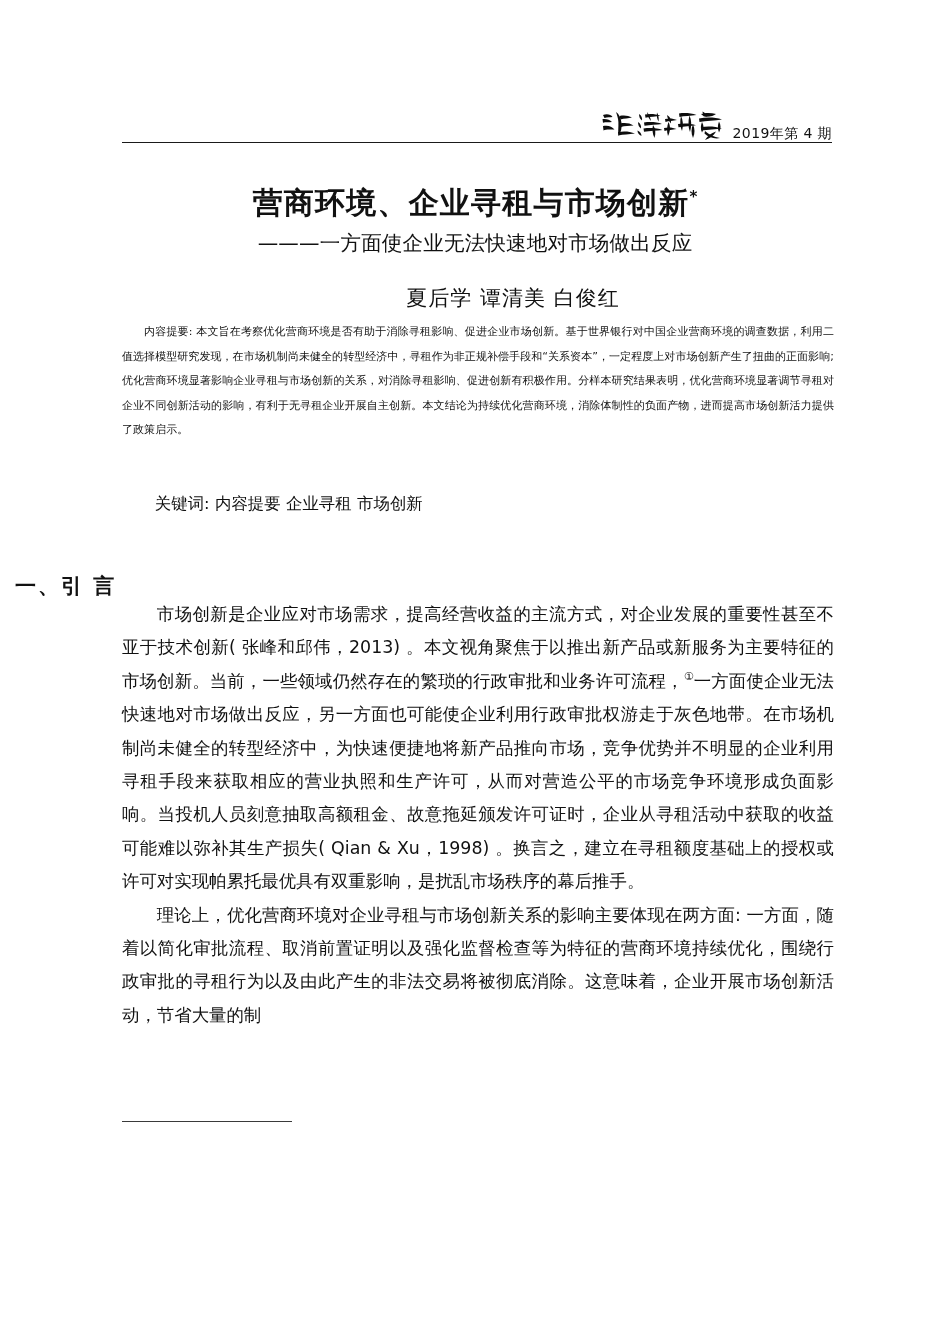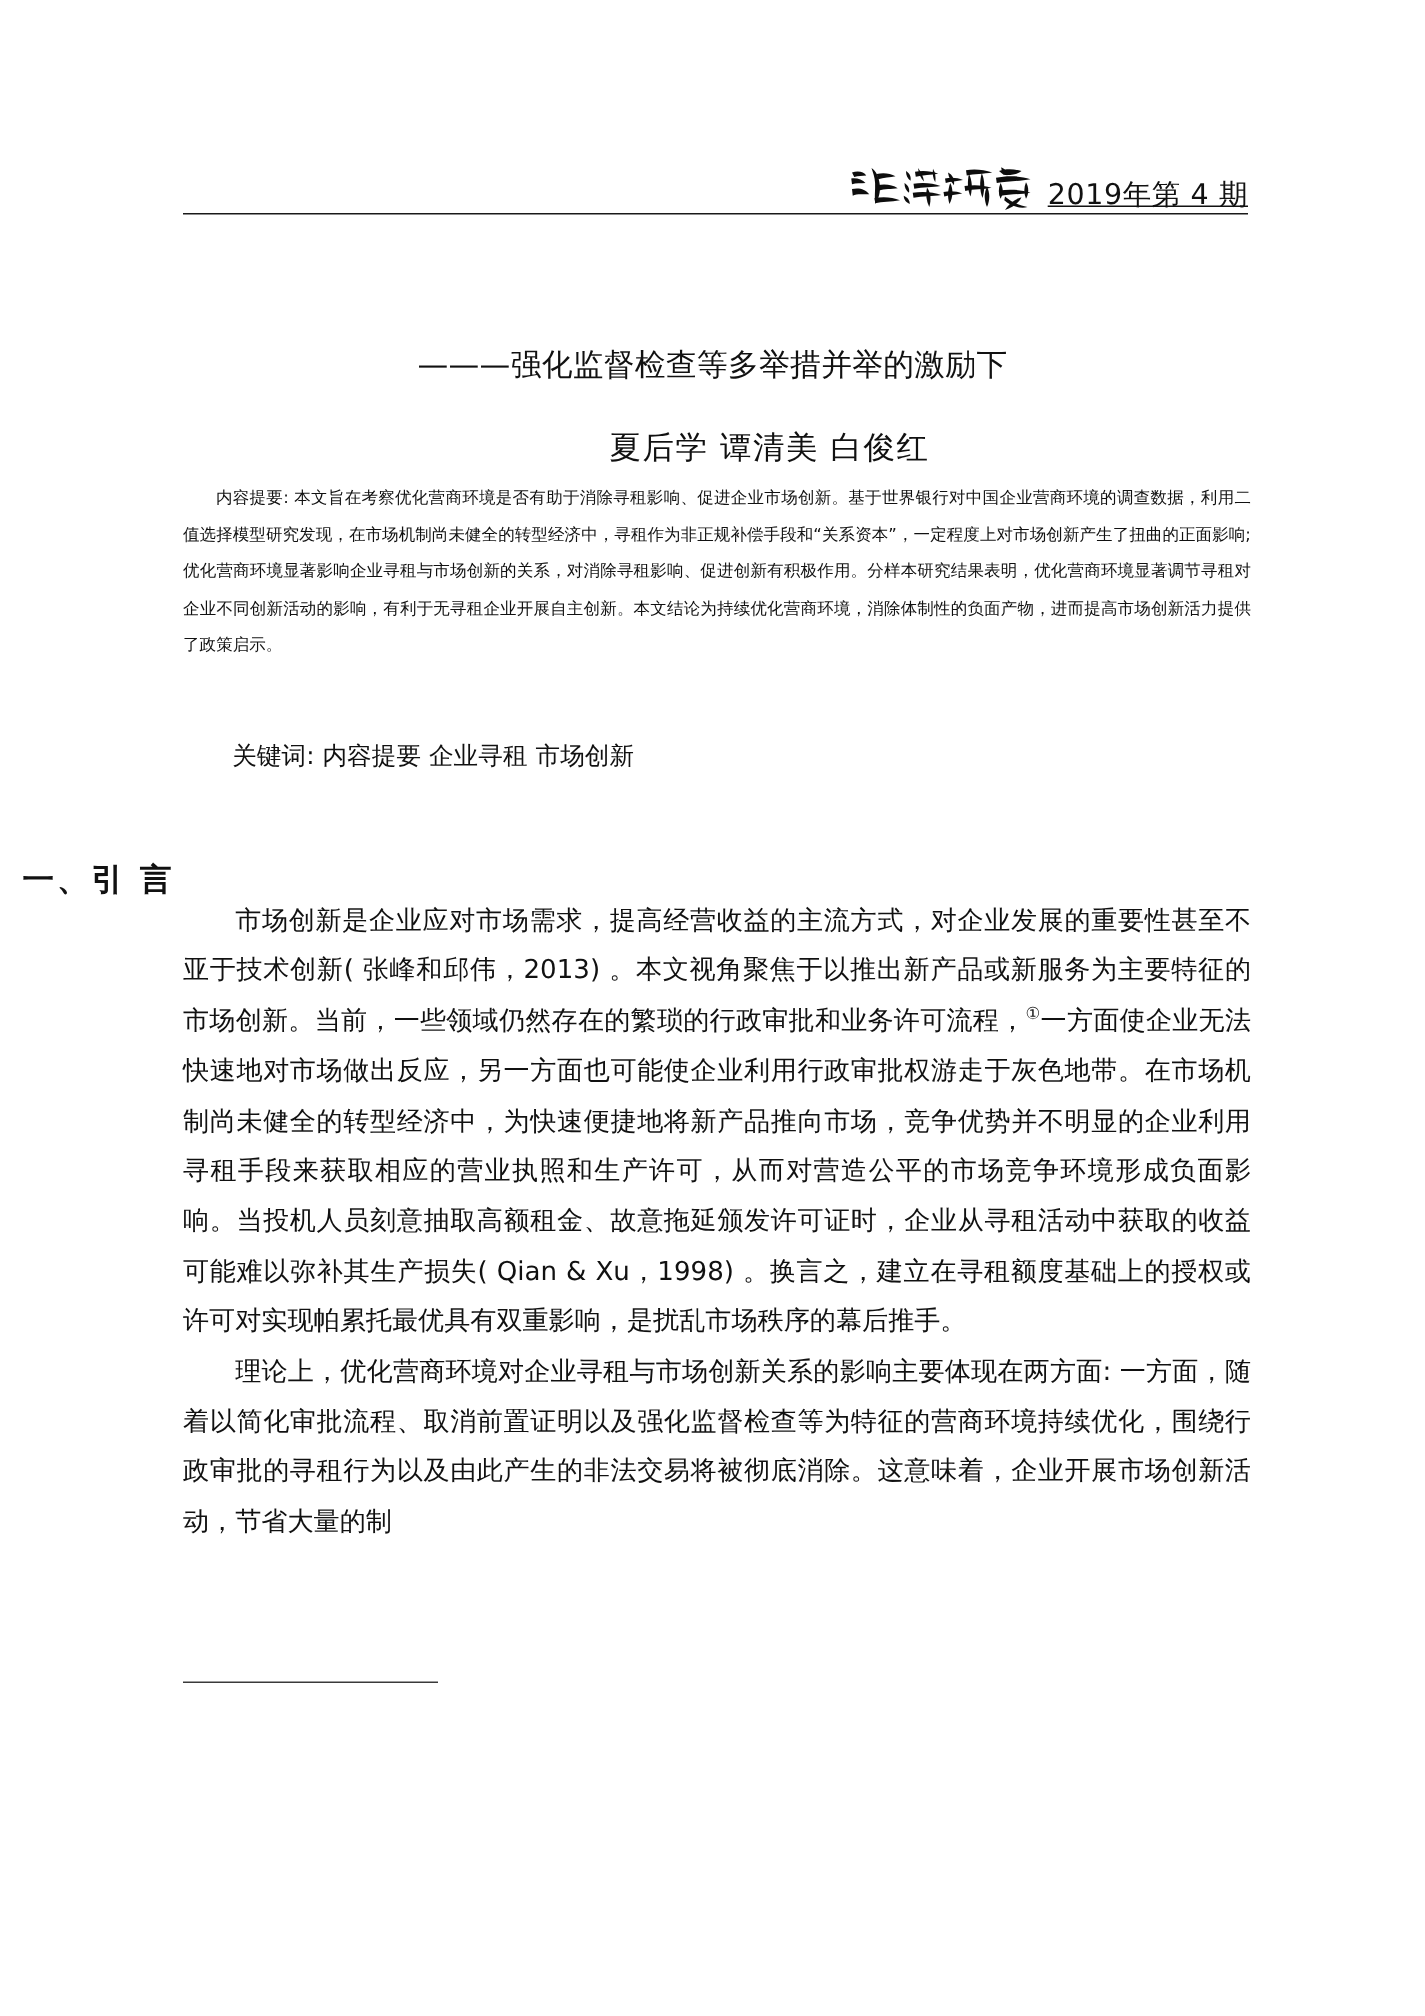--- a/index.html
+++ b/index.html
@@ -35,26 +35,25 @@
     align-items: flex-end;
     justify-content: flex-end;
     gap: 6px;
   }
   .logo-calli {
     display: block;
     width: 128px;
     height: 36px;
   }
   .issue-line {
-    font-size: 19px;
+    font-size: 14px;
     letter-spacing: 0.4px;
     line-height: 1;
     padding-bottom: 2px;
     white-space: nowrap;
-    text-decoration: underline;
   }
   .header-rule {
     position: absolute;
     left: 122px;
     top: 142px;
     width: 710px;
     height: 0;
     border-top: 1.1px solid #1a1a1a;
   }
 
@@ -210,21 +209,22 @@
         <path d="M120 15.5 C122 19 122 23 120 26.5 C118.5 23 118.5 19 120 15.5 Z"></path>
         <path d="M102 21 C109 20 117 20.4 123 22.5 C117 23.6 109 23.4 102.5 24.6 Z"></path>
         <path d="M106 25 C110 28.5 115 31 121 32 C116 33.5 109 31 105.5 27.5 Z"></path>
         <path d="M117 25.5 C115 29.5 111 32.5 106 34 C108.5 30 112 27 117 25.5 Z"></path>
       </g>
     </svg>
     <span class="issue-line">2019年第 4 期</span>
   </div>
   <div class="header-rule"></div>
 
-  <div class="title-sub">———强化监督检查等多举措并举的激励下</div>
+  <h1 class="title-main"><span>营商环境、企业寻租与市场创新</span><span class="star">*</span></h1>
+  <div class="title-sub">———一方面使企业无法快速地对市场做出反应</div>
   <div class="authors">夏后学 谭清美 白俊红</div>
 
   <div class="abstract">内容提要: 本文旨在考察优化营商环境是否有助于消除寻租影响、促进企业市场创新。基于世界银行对中国企业营商环境的调查数据，利用二值选择模型研究发现，在市场机制尚未健全的转型经济中，寻租作为非正规补偿手段和“关系资本”，一定程度上对市场创新产生了扭曲的正面影响; 优化营商环境显著影响企业寻租与市场创新的关系，对消除寻租影响、促进创新有积极作用。分样本研究结果表明，优化营商环境显著调节寻租对企业不同创新活动的影响，有利于无寻租企业开展自主创新。本文结论为持续优化营商环境，消除体制性的负面产物，进而提高市场创新活力提供了政策启示。</div>
   <div class="keywords">关键词: 内容提要 企业寻租 市场创新</div>
 
   <h2 class="section-heading">一、引 言</h2>
 
   <div class="body-block">
     <p class="para"><span>市场创新是企业应对市场需求，提高经营收益的主流方式，对企业发展的重要性甚至不亚于技术创新( 张峰和邱伟，2013) 。本文视角聚焦于以推出新产品或新服务为主要特征的市场创新。当前，一些领域仍然存在的繁琐的行政审批和业务许可流程，</span><sup>①</sup><span>一方面使企业无法快速地对市场做出反应，另一方面也可能使企业利用行政审批权游走于灰色地带。在市场机制尚未健全的转型经济中，为快速便捷地将新产品推向市场，竞争优势并不明显的企业利用寻租手段来获取相应的营业执照和生产许可，从而对营造公平的市场竞争环境形成负面影响。当投机人员刻意抽取高额租金、故意拖延颁发许可证时，企业从寻租活动中获取的收益可能难以弥补其生产损失( Qian &amp; Xu，1998) 。换言之，建立在寻租额度基础上的授权或许可对实现帕累托最优具有双重影响，是扰乱市场秩序的幕后推手。</span></p>
     <p class="para">理论上，优化营商环境对企业寻租与市场创新关系的影响主要体现在两方面: 一方面，随着以简化审批流程、取消前置证明以及强化监督检查等为特征的营商环境持续优化，围绕行政审批的寻租行为以及由此产生的非法交易将被彻底消除。这意味着，企业开展市场创新活动，节省大量的制</p>

